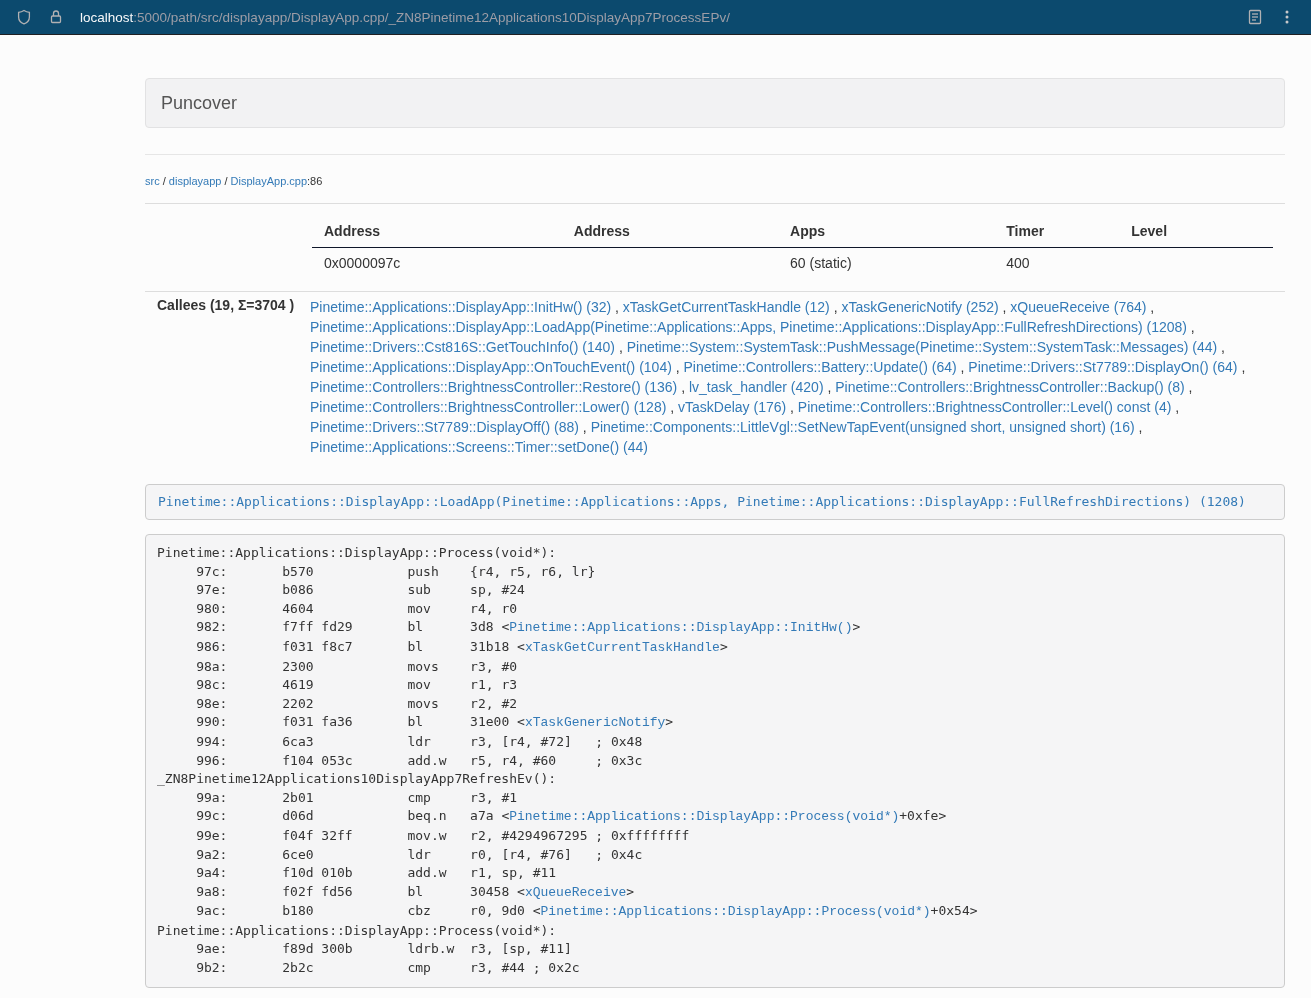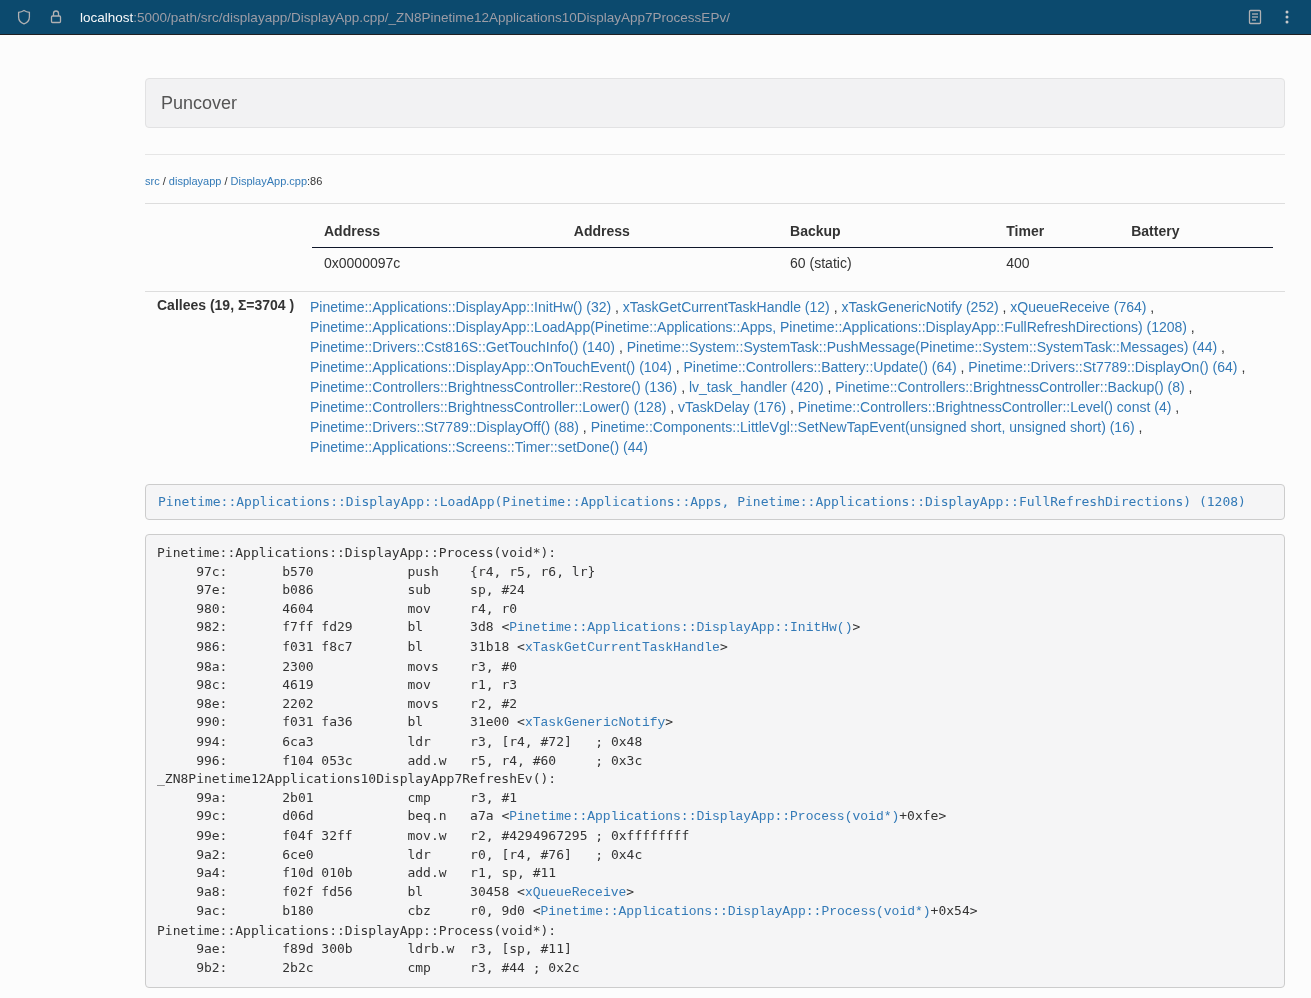--- a/index.html
+++ b/index.html
@@ -99,23 +99,23 @@
   <table class="main">
     <tbody>
       <tr>
         <th></th>
         <td class="details-cell">
           <table class="sub">
             <thead>
                 <tr id="detail-head">
                   <th>Address</th>
                   <th>Address</th>
-                  <th>Backup</th>
+                  <th>Apps</th>
                   <th>Timer</th>
-                  <th>Battery</th>
+                  <th>Level</th>
                 </tr>
               </thead>
             <tbody>
                 <tr id="detail-vals">
                   <td>0x0000097c</td>
                   <td></td>
                   <td>60 (static)</td>
                   <td>400</td>
                   <td></td>
                 </tr>

